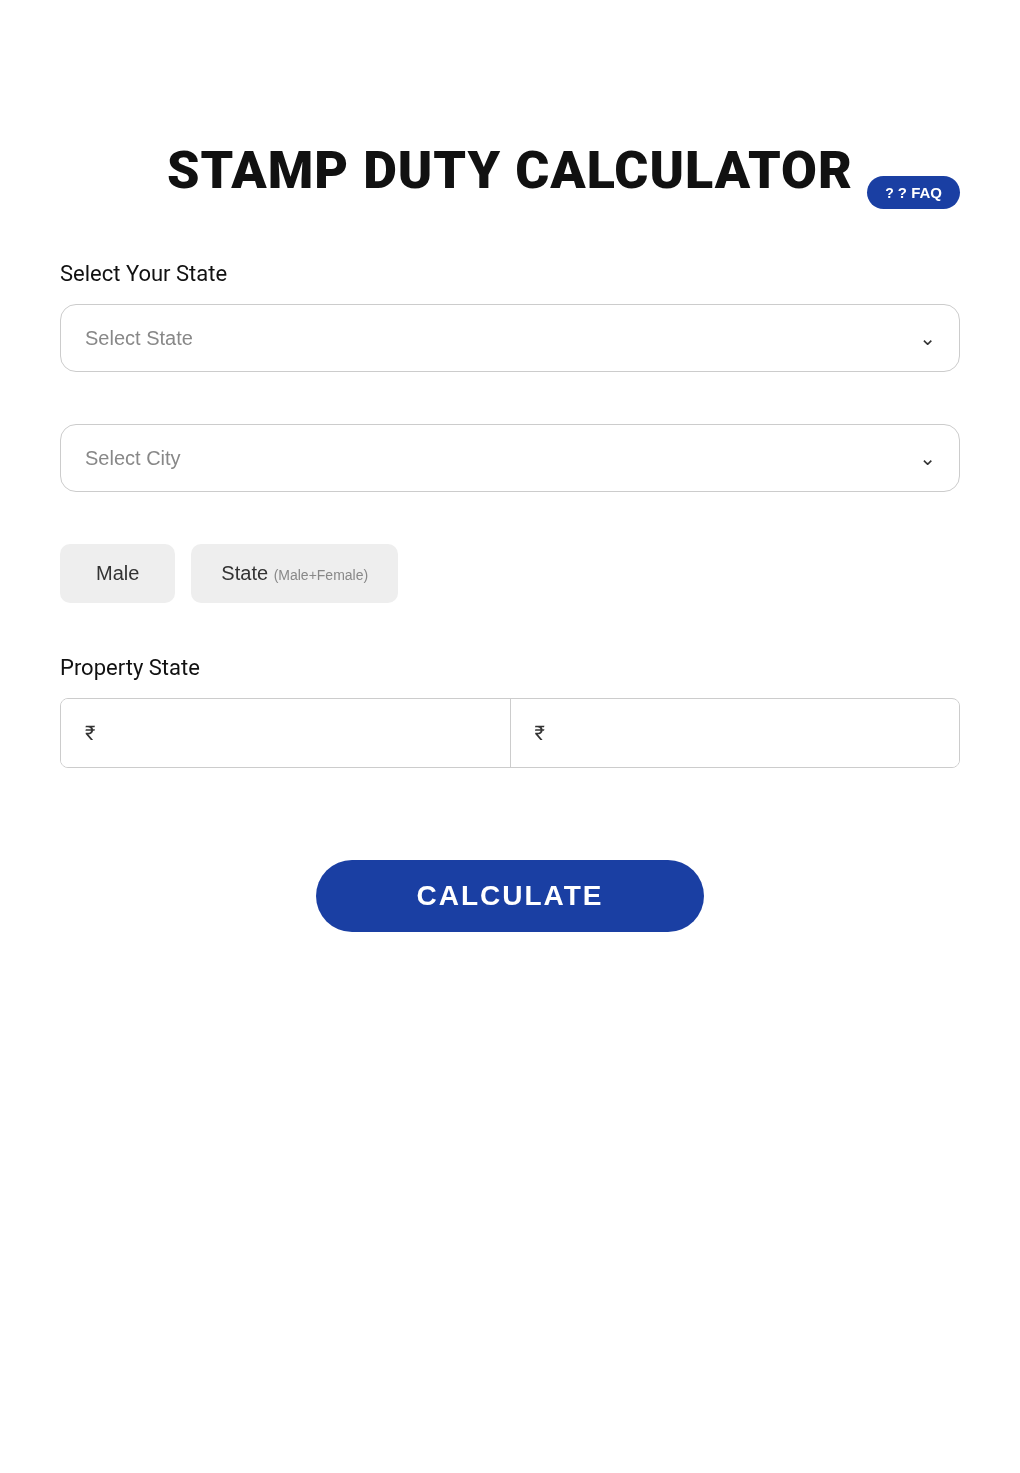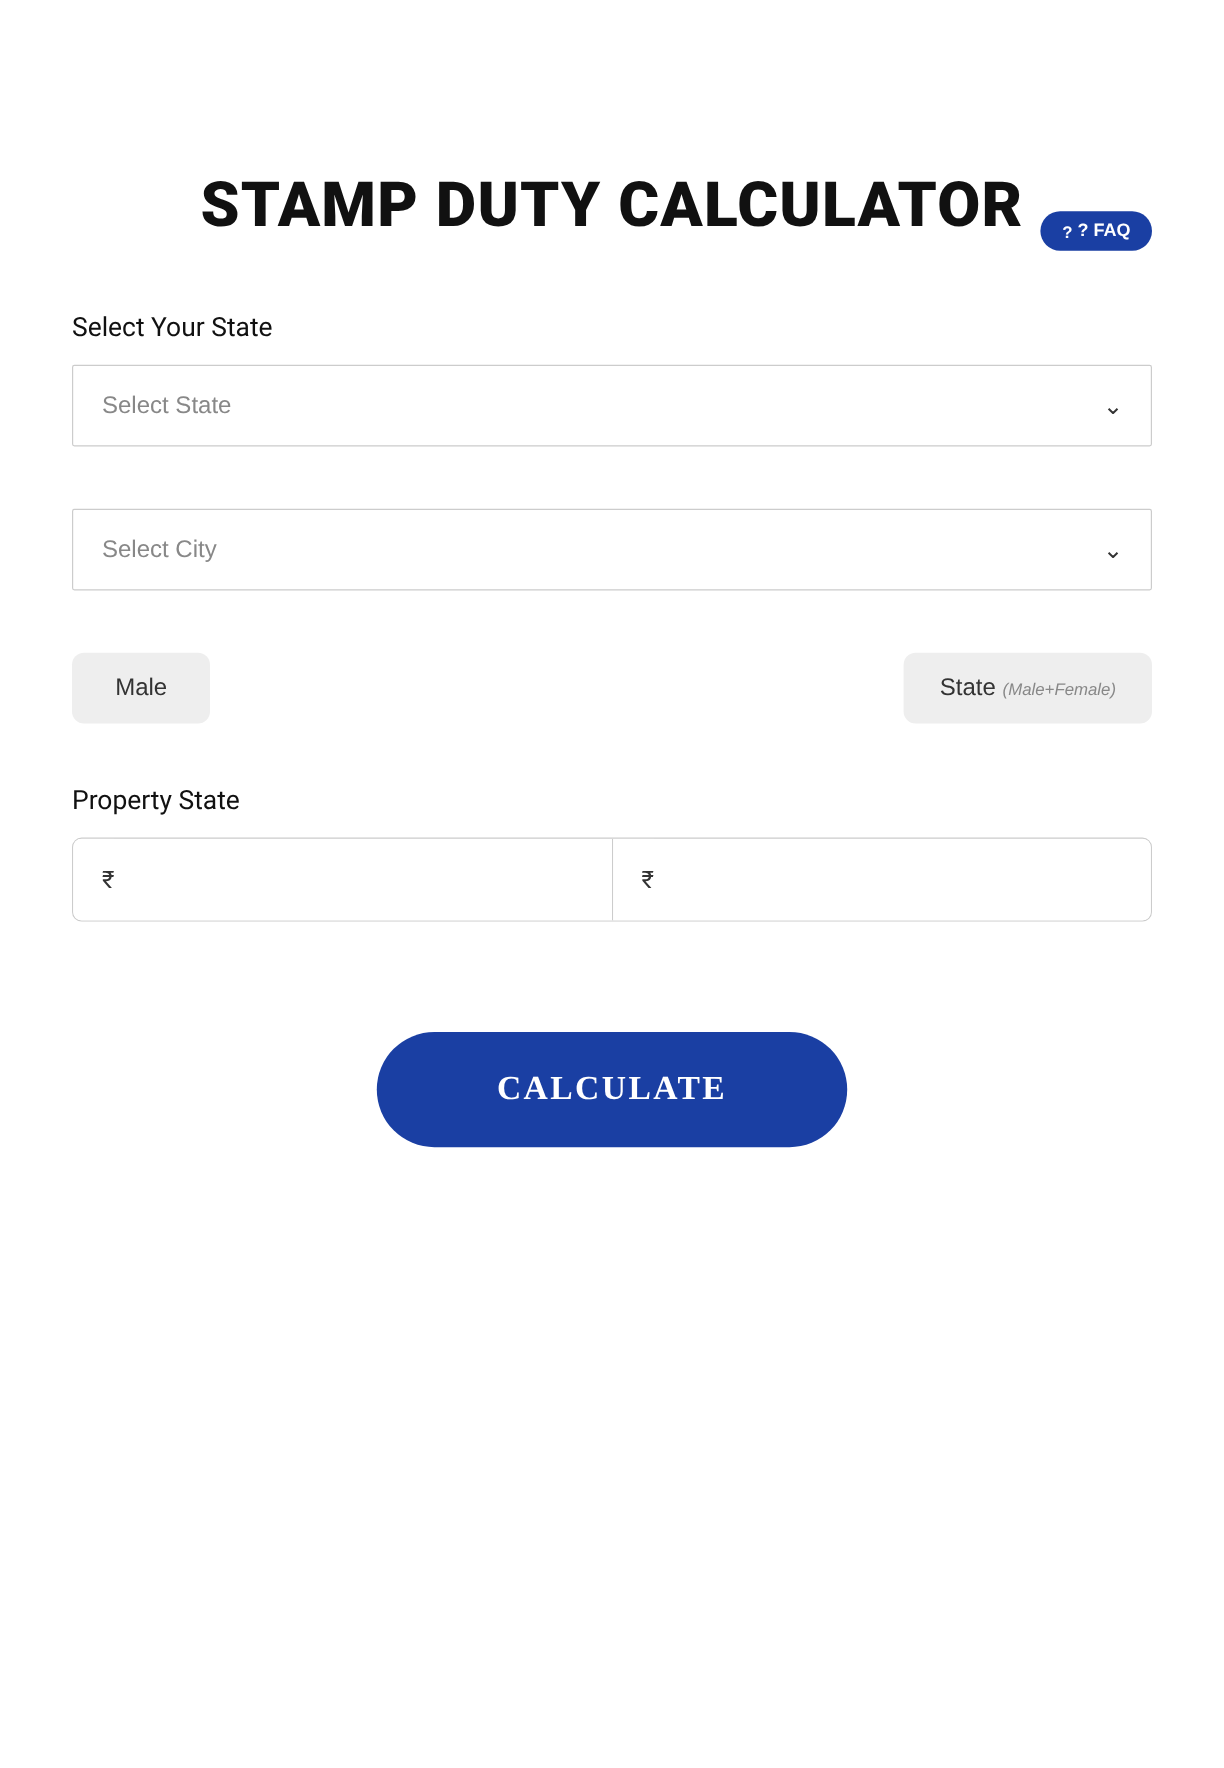--- a/index.html
+++ b/index.html
@@ -70,42 +70,41 @@
       position: relative;
       width: 100%;
     }
 
     .dropdown-select {
       width: 100%;
       padding: 22px 24px;
       font-size: 20px;
       color: #888888;
       border: 1.5px solid #cccccc;
-      border-radius: 2px;
+      border-radius: 16px;
       background: #ffffff;
       appearance: none;
       -webkit-appearance: none;
       cursor: pointer;
       outline: none;
     }
 
     .dropdown-arrow {
       position: absolute;
       right: 24px;
       top: 50%;
       transform: translateY(-50%);
       pointer-events: none;
       color: #333333;
       font-size: 20px;
     }
 
     .gender-buttons {
       display: flex;
       gap: 16px;
-      justify-content: space-between;
     }
 
     .gender-btn {
       padding: 18px 36px;
       font-size: 20px;
       font-weight: 500;
       background: #eeeeee;
       border: none;
       border-radius: 10px;
       cursor: pointer;
@@ -113,21 +112,20 @@
     }
 
     .gender-btn.joint {
       padding: 18px 30px;
     }
 
     .gender-btn .joint-sub {
       font-size: 14px;
       color: #888888;
       font-weight: 400;
-      font-style: italic;
     }
 
     .property-value-row {
       display: flex;
       gap: 0;
       border: 1.5px solid #cccccc;
       border-radius: 8px;
       overflow: hidden;
     }
 
@@ -161,27 +159,26 @@
       padding: 22px 8px 22px 0;
     }
 
     .calculate-btn {
       display: block;
       margin: 31px auto 0 auto;
       background: #1a3fa3;
       color: #ffffff;
       border: none;
       border-radius: 50px;
-      padding: 32px 100px;
+      padding: 20px 100px;
       font-size: 28px;
       font-weight: 700;
       letter-spacing: 2px;
       cursor: pointer;
       margin-top: 40px;
-      font-family: Liberation Serif, serif;
     }
 
     .calculate-section {
       display: flex;
       justify-content: center;
       margin-top: 40px;
     }
   </style>
 </head>
 <body>

